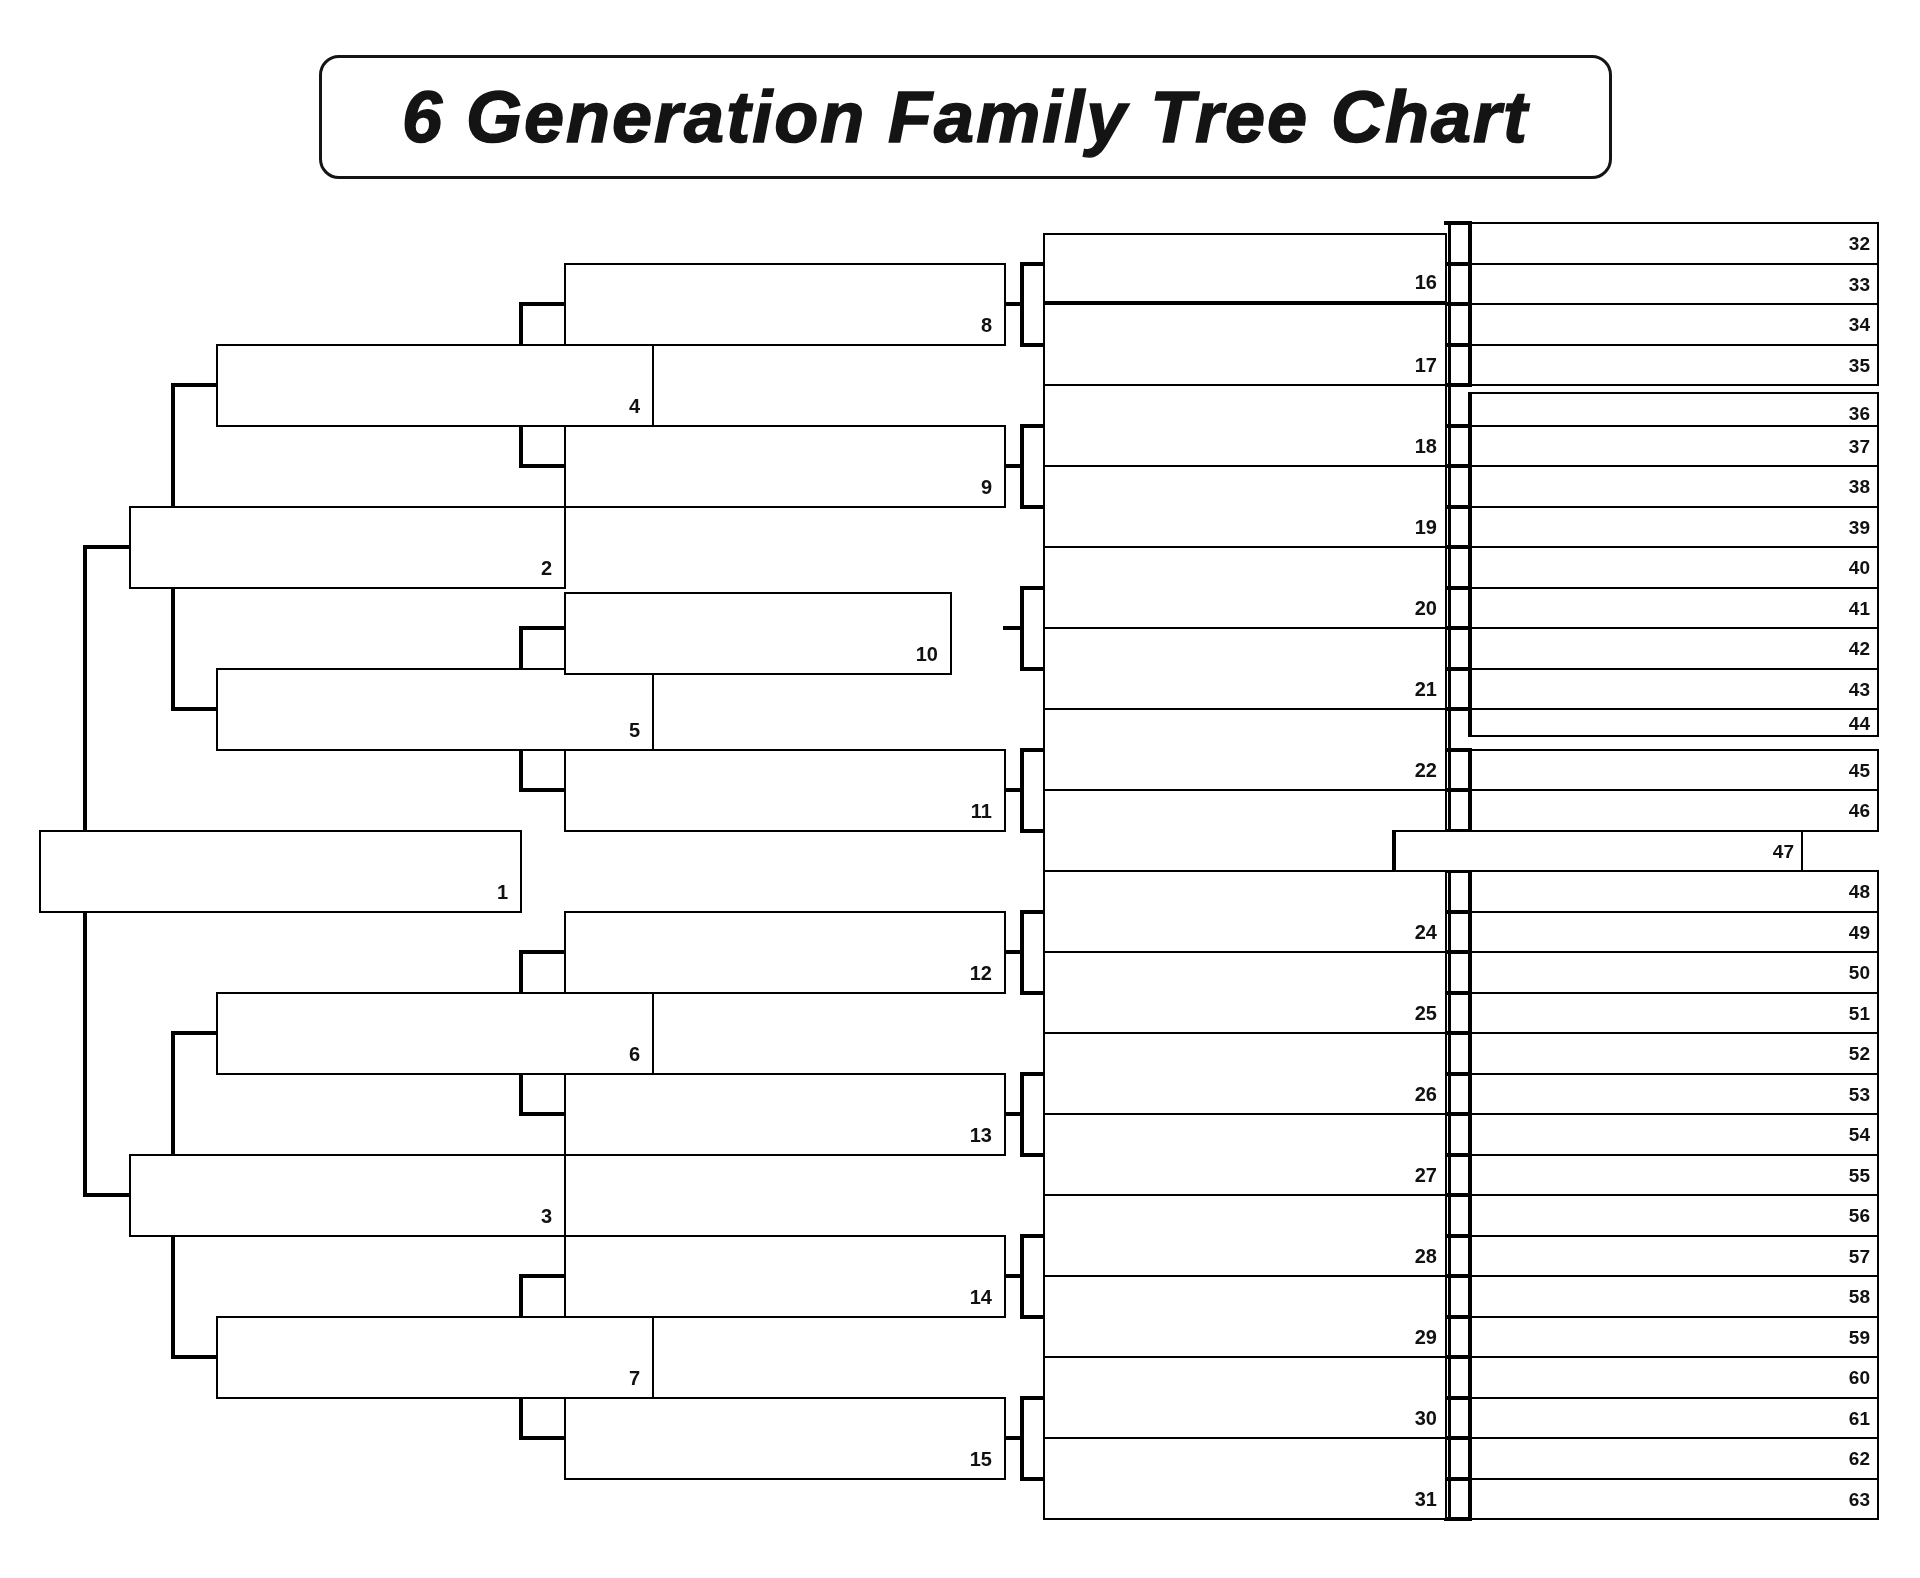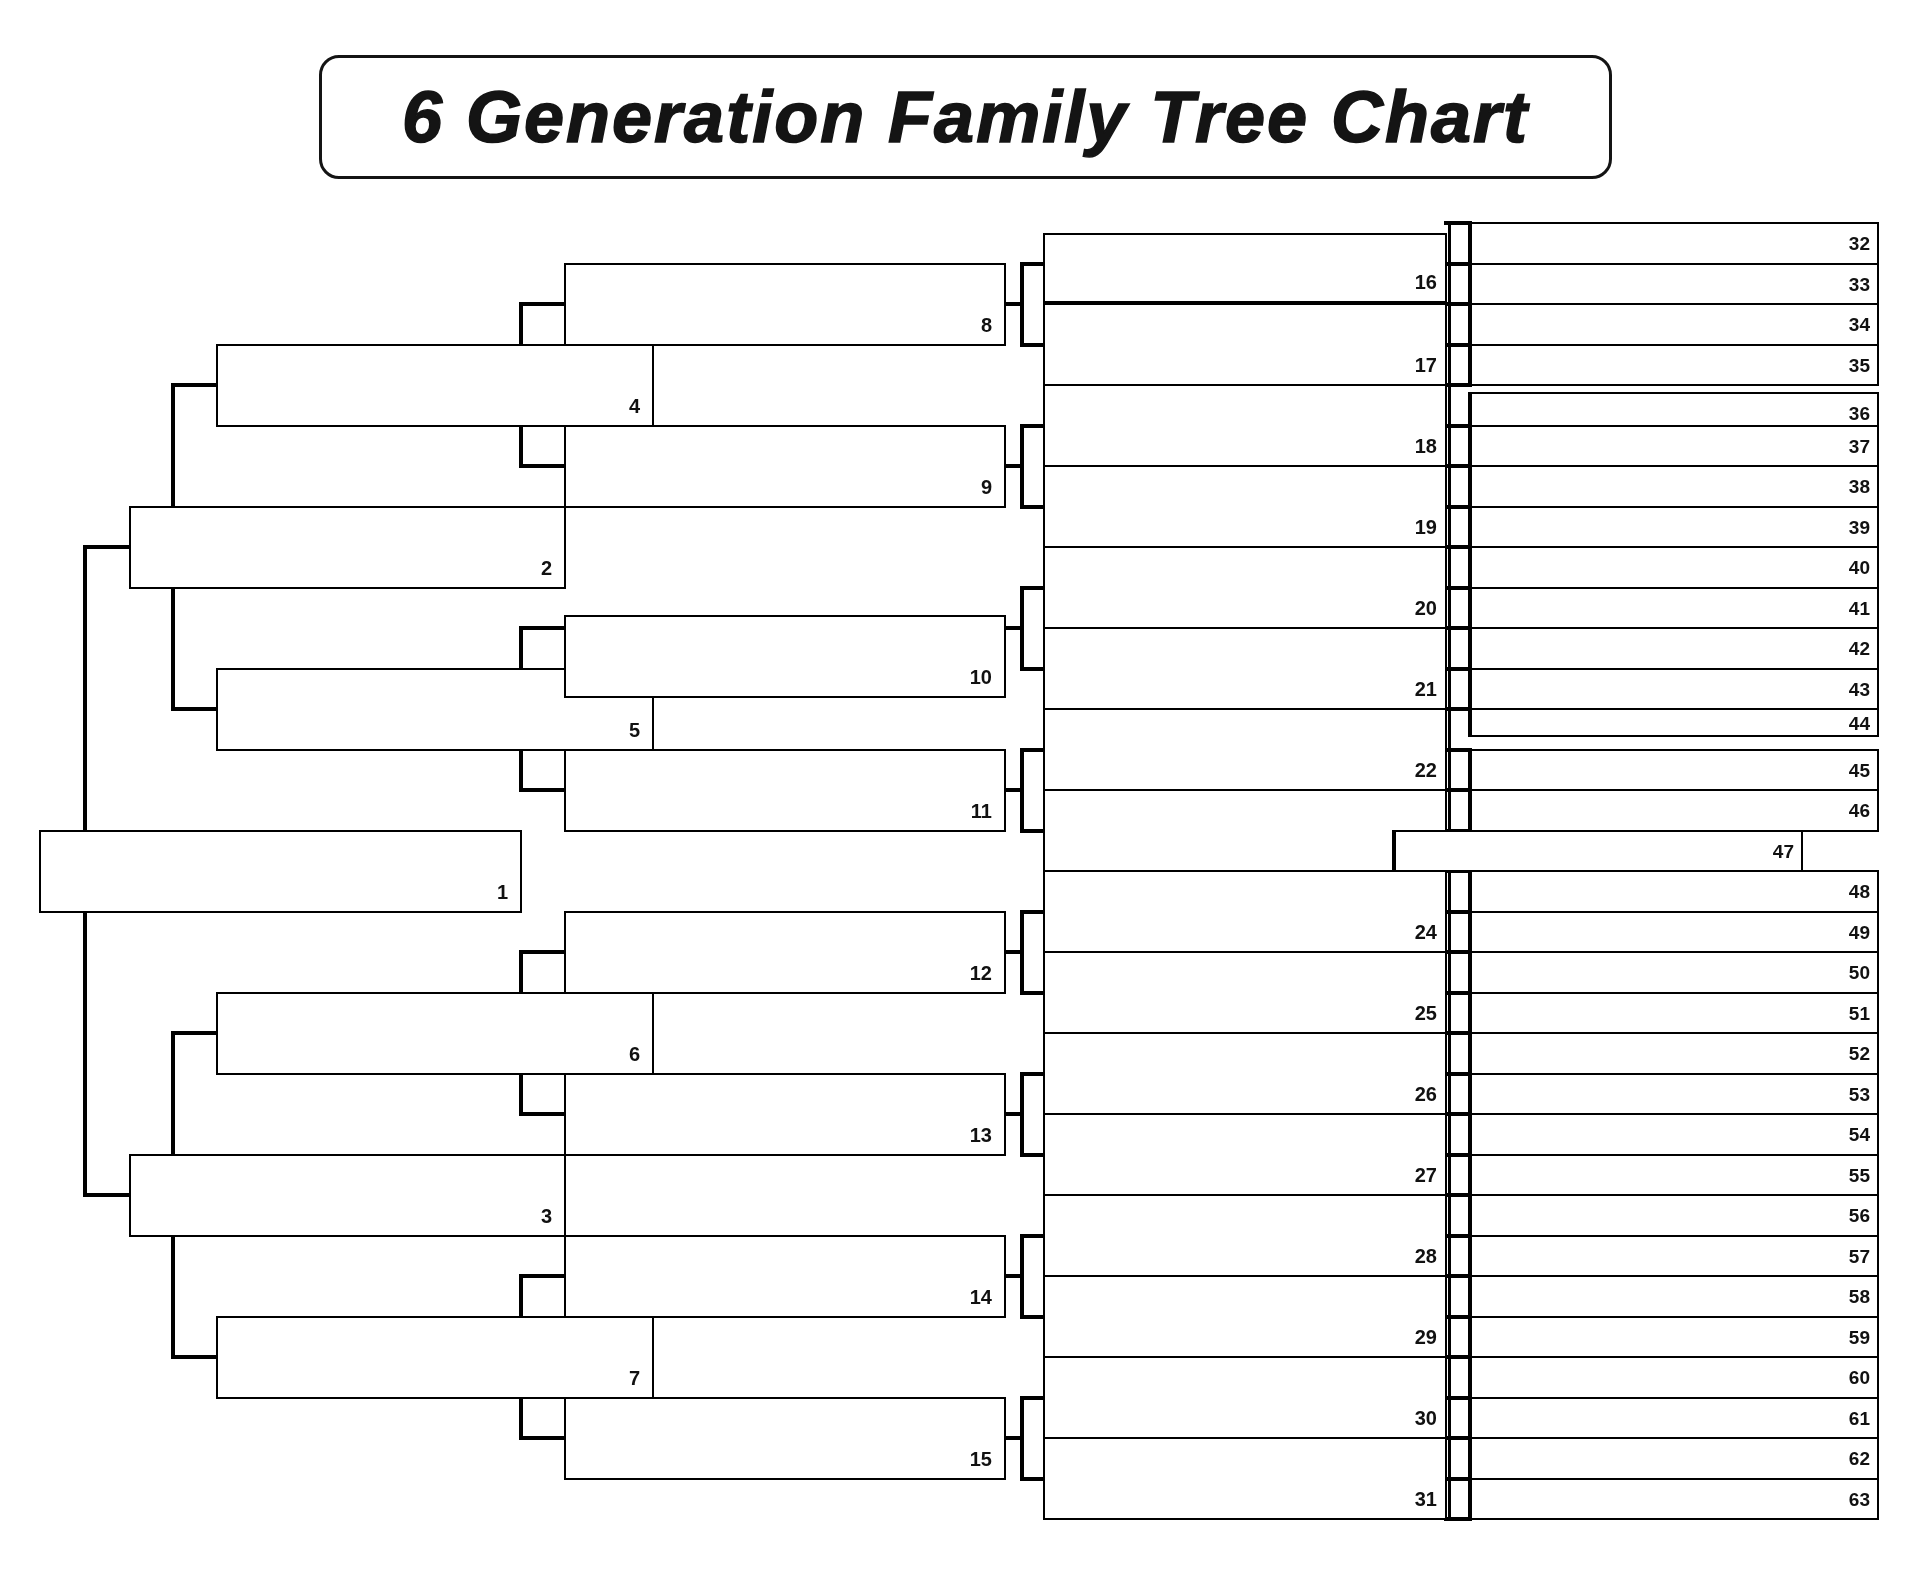--- a/index.html
+++ b/index.html
@@ -144,21 +144,21 @@
       </div>
       <div class="person-box g3" style="left: 216px; top: 1315.5px; width: 438px; height: 83px;">
         <span class="num">7</span>
       </div>
       <div class="person-box g4" style="left: 564px; top: 262.5px; width: 442px; height: 83px;">
         <span class="num">8</span>
       </div>
       <div class="person-box g4" style="left: 564px; top: 424.5px; width: 442px; height: 83px;">
         <span class="num">9</span>
       </div>
-      <div class="person-box g4" style="left: 564px; top: 615px; width: 442px; height: 83px; text-align: right;">
+      <div class="person-box g4" style="left: 564px; top: 592px; width: 388px; height: 83px; text-align: right;">
         <span class="num">10</span>
       </div>
       <div class="person-box g4" style="left: 564px; top: 748.5px; width: 442px; height: 83px;">
         <span class="num">11</span>
       </div>
       <div class="person-box g4" style="left: 564px; top: 910.5px; width: 442px; height: 83px;">
         <span class="num">12</span>
       </div>
       <div class="person-box g4" style="left: 564px; top: 1072.5px; width: 442px; height: 83px;">
         <span class="num">13</span>

